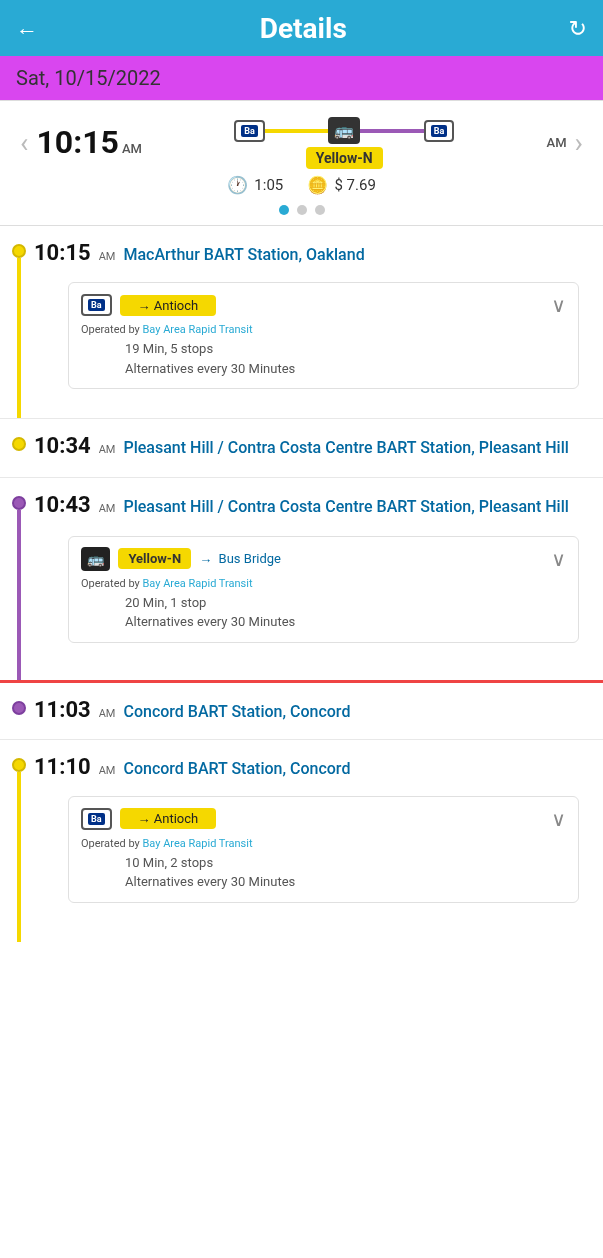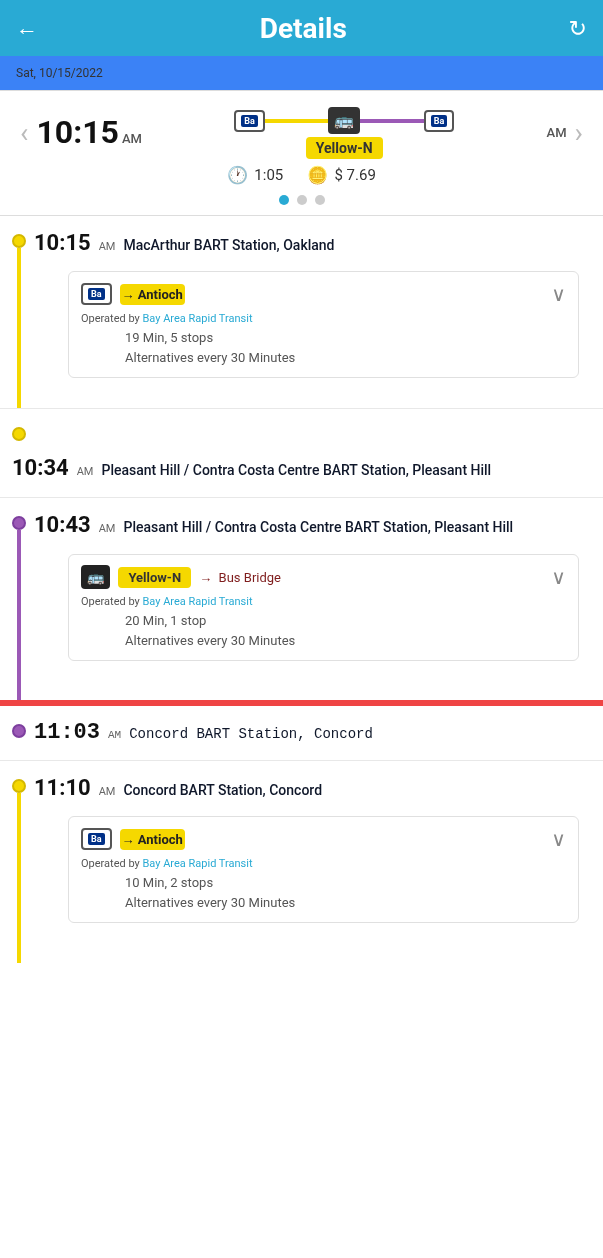--- a/index.html
+++ b/index.html
@@ -21,23 +21,23 @@
       font-weight: bold;
     }
     .header-icon {
       color: #fff;
       font-size: 22px;
       cursor: pointer;
     }
 
     
     .date-bar {
-      background: #3b82f6;
+      background: #d946ef;
       padding: 10px 16px;
-      font-size: 12px;
+      font-size: 20px;
       color: #333;
       border-bottom: 1px solid #ddd;
     }
 
     
     .trip-summary {
       padding: 16px 12px 10px;
       border-bottom: 1px solid #ddd;
     }
     .trip-times-row {
@@ -158,23 +158,23 @@
     .stop-hour {
       font-size: 22px;
       font-weight: bold;
       color: #111;
     }
     .stop-ampm {
       font-size: 11px;
       color: #666;
     }
     .stop-name {
-      font-size: 14px;
+      font-size: 16px;
       font-weight: 500;
-      color: #0f172a;
+      color: #0369a1;
       flex: 1;
       padding-bottom: 14px;
     }
     .timeline-col {
       display: flex;
       flex-direction: column;
       align-items: center;
       width: 14px;
       margin-right: 8px;
       flex-shrink: 0;
@@ -210,28 +210,28 @@
       margin-bottom: 6px;
     }
     .service-card-left {
       display: flex;
       align-items: center;
       gap: 8px;
     }
     .antioch-badge {
       background: #f5d800;
       color: #222;
-      font-weight: bold;
-      padding: 3px 2px;
+      font-weight: normal;
+      padding: 3px 18px;
       border-radius: 4px;
       font-size: 13px;
     }
     .arrow-text {
       font-size: 13px;
-      color: #7f1d1d;
+      color: #0369a1;
     }
     .operated-by {
       font-size: 11px;
       color: #555;
       margin-bottom: 3px;
     }
     .operated-link {
       color: #29aad4;
       text-decoration: none;
     }
@@ -376,21 +376,21 @@
         <div class="operated-by">
           Operated by <span class="operated-link">Bay Area Rapid Transit</span>
         </div>
         <div class="service-meta">
           19 Min, 5 stops<br>Alternatives every 30 Minutes
         </div>
       </div>
     </div>
   </div>
 
-  <div class="stop-full-row" style="border-top:1px solid #e8e8e8;flex-direction:column;">
+  <div class="stop-full-row" style="border-top:1px solid #e8e8e8;">
     <div class="timeline-col">
       <div style="height:18px;"></div>
       <div class="tl-dot tl-dot-yellow"></div>
     </div>
     <div class="stop-content-col">
       <div class="stop-header-row">
         <span class="stop-hour">10:34</span>
         <span class="stop-ampm">AM</span>
         <span class="stop-name" style="line-height:1.3;">Pleasant Hill / Contra Costa Centre BART Station, Pleasant Hill</span>
       </div>
@@ -422,21 +422,21 @@
         <div class="operated-by">
           Operated by <span class="operated-link">Bay Area Rapid Transit</span>
         </div>
         <div class="service-meta">
           20 Min, 1 stop<br>Alternatives every 30 Minutes
         </div>
       </div>
     </div>
   </div>
 
-  <div class="stop-full-row" style="border-top:6px solid #ef4444;font-family:Liberation Mono, monospace;">
+  <div class="stop-full-row" style="border-top:3px solid #ef4444;">
     <div class="timeline-col">
       <div style="height:18px;"></div>
       <div class="tl-dot tl-dot-purple"></div>
     </div>
     <div class="stop-content-col">
       <div class="stop-header-row">
         <span class="stop-hour">11:03</span>
         <span class="stop-ampm">AM</span>
         <span class="stop-name">Concord BART Station, Concord</span>
       </div>

